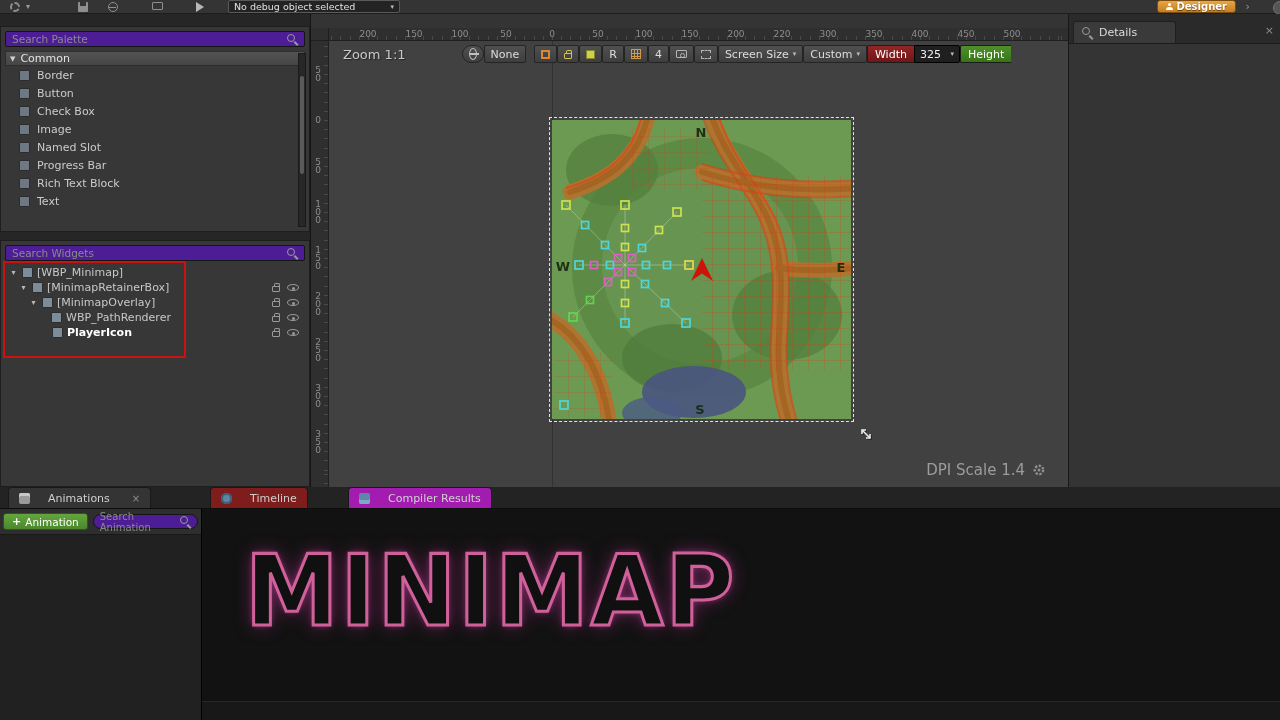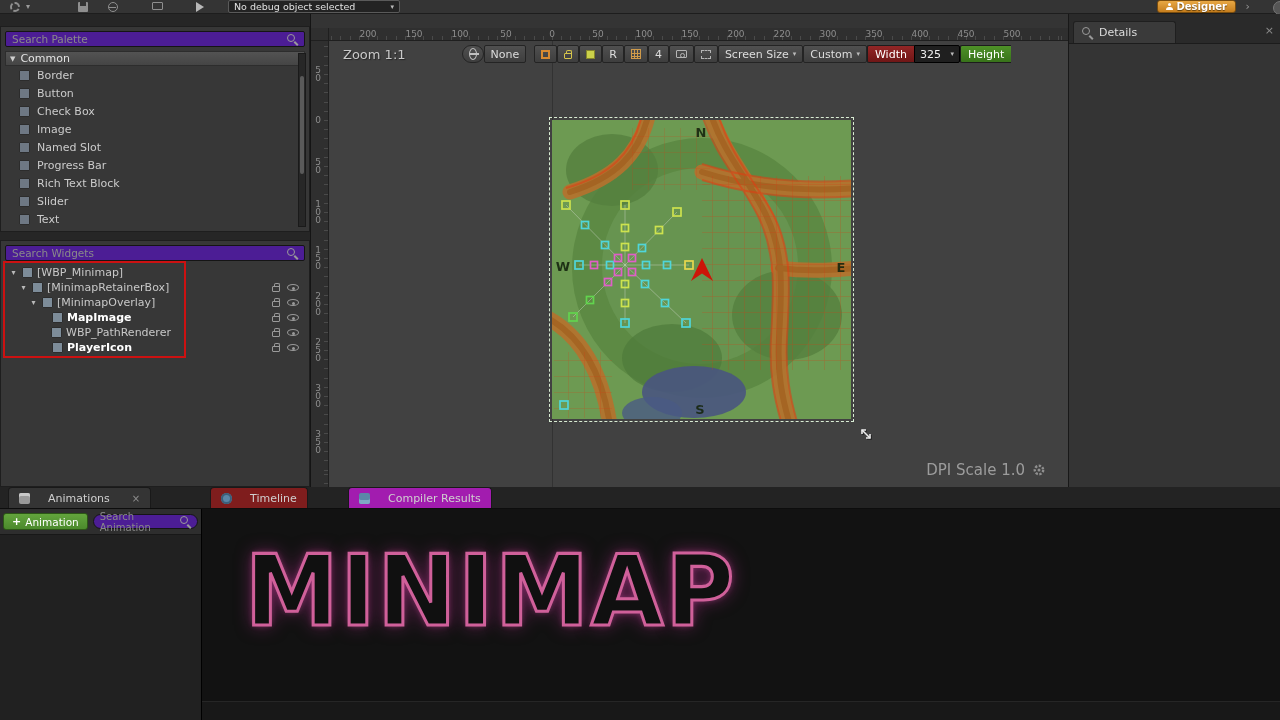--- a/index.html
+++ b/index.html
@@ -190,24 +190,20 @@
             <div class="p-row">
               <span class="p-ico"></span>
               <span>Progress Bar</span>
             </div>
             <div class="p-row">
               <span class="p-ico"></span>
               <span>Rich Text Block</span>
             </div>
             <div class="p-row">
               <span class="p-ico"></span>
-              <span>Slider</span>
-            </div>
-            <div class="p-row">
-              <span class="p-ico"></span>
               <span>Text</span>
             </div>
           </div>
         <div class="palette-scroll">
             <div class="thumb"></div>
           </div>
       </div>
 
       <div class="panel hierarchy-panel">
         <div class="searchbox" style="margin-bottom:4px">
@@ -226,29 +222,20 @@
               <span>[MinimapRetainerBox]</span>
               <span class="h-lock"></span>
               <span class="h-eye">
                 <i></i>
               </span>
             </div>
             <div class="h-row" style="padding-left: 24px;">
               <span class="h-arrow">▾</span>
               <span class="h-ico"></span>
               <span>[MinimapOverlay]</span>
-              <span class="h-lock"></span>
-              <span class="h-eye">
-                <i></i>
-              </span>
-            </div>
-            <div class="h-row bold" style="padding-left: 34px;">
-              <span class="h-arrow"></span>
-              <span class="h-ico"></span>
-              <span>MapImage</span>
               <span class="h-lock"></span>
               <span class="h-eye">
                 <i></i>
               </span>
             </div>
             <div class="h-row" style="padding-left: 27px; margin-left: 6px;">
               <span class="h-arrow"></span>
               <span class="h-ico"></span>
               <span>WBP_PathRenderer</span>
               <span class="h-lock"></span>
@@ -465,21 +452,21 @@
             <svg width="14" height="14" viewBox="0 0 14 14" style="filter:drop-shadow(1px 1px 0 #222)">
               <g stroke="#ececec" stroke-width="1.6" fill="none">
                 <path d="M3 3 L11 11"></path>
                   <path d="M3 7 L3 3 L7 3"></path>
                   <path d="M11 7 L11 11 L7 11"></path>
               </g>
             </svg>
           </div>
 
           <div class="dpi-label">
-            <span>DPI Scale 1.0</span>
+            <span>DPI Scale 1.4</span>
             <svg width="14" height="14" viewBox="0 0 14 14">
               <circle cx="7" cy="7" r="4.2" fill="none" stroke="#8f8f8f" stroke-width="2.4" stroke-dasharray="2.3 1.5"></circle>
               <circle cx="7" cy="7" r="1.5" fill="#8f8f8f"></circle>
             </svg>
           </div>
         </div>
       </div>
     </div>
 
     <div class="right-col">

